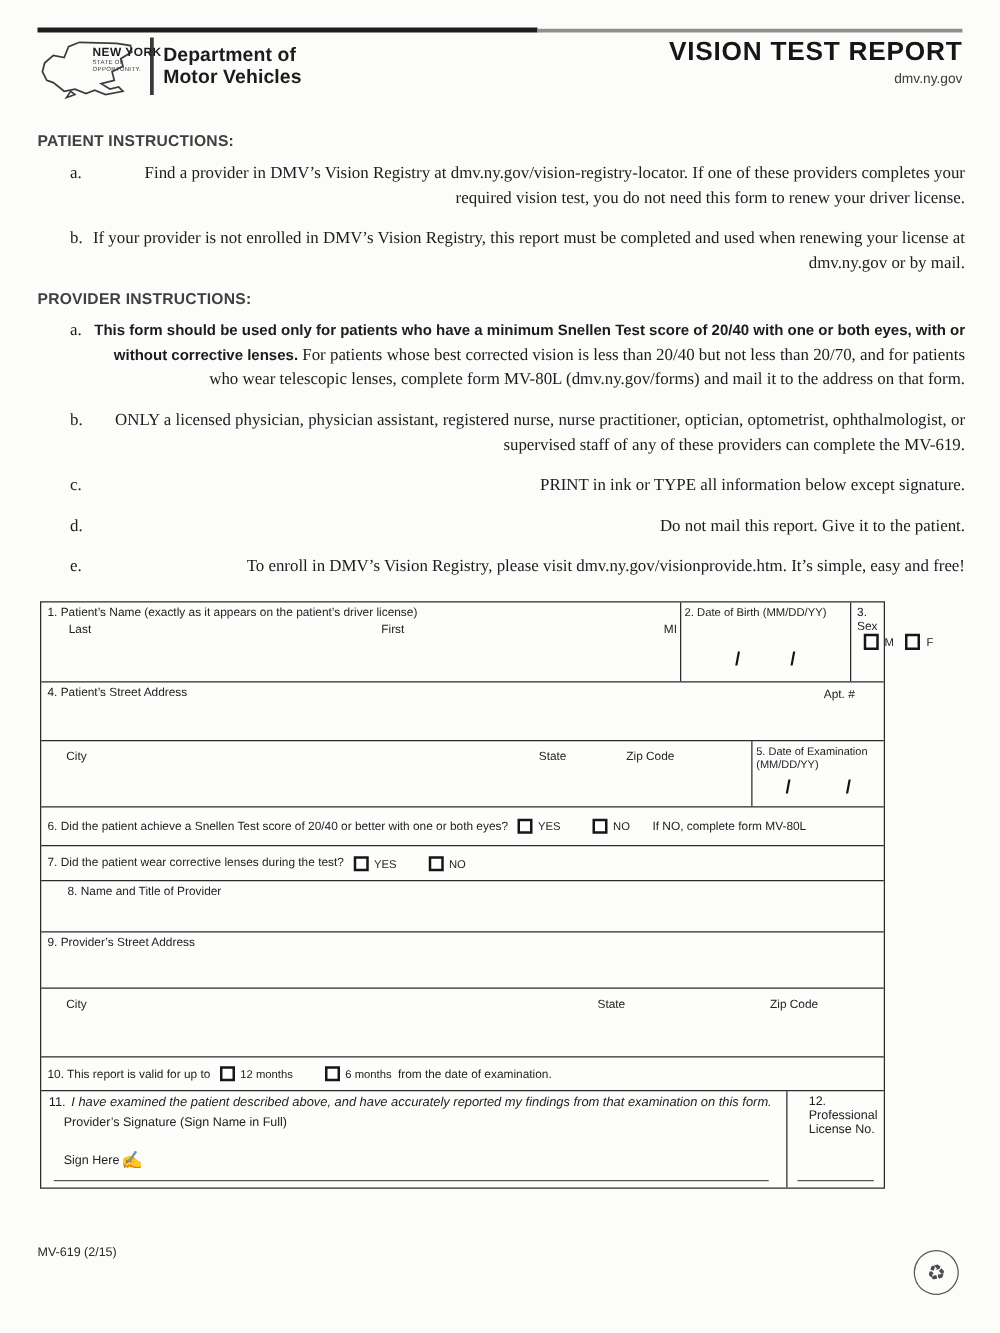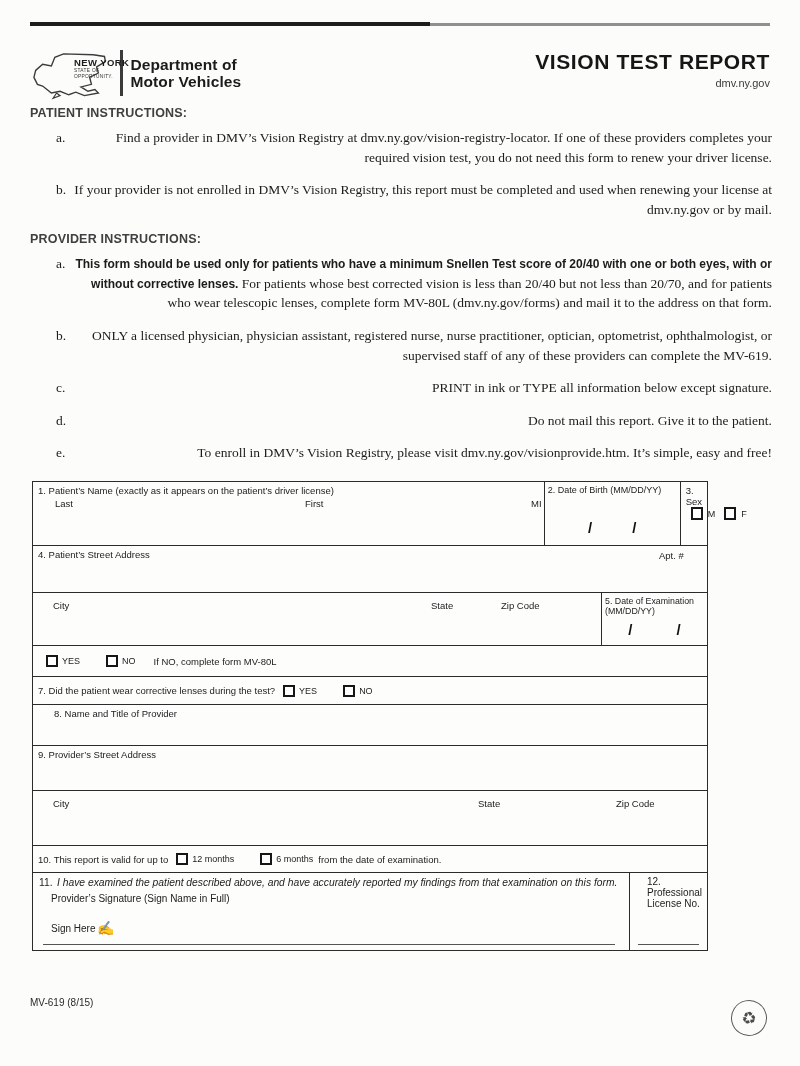--- a/index.html
+++ b/index.html
@@ -12,21 +12,21 @@
     overflow:hidden;
   }
   .page { position:absolute; inset:0; background:#fcfcfb; }
 
   
   .top-rule { position:absolute; top:22px; left:30px; width:740px; display:flex; align-items:center; }
   .top-rule .dark { width:400px; height:4px; background:#1d1d1d; }
   .top-rule .gray { width:340px; height:3px; background:#909090; }
 
   
-  .header { position:absolute; top:44px; left:30px; right:30px; height:62px; }
+  .header { position:absolute; top:24px; left:30px; right:30px; height:62px; }
   .logo-wrap { position:absolute; left:0; top:2px; display:flex; align-items:center; }
   .ny-shape { width:88px; height:54px; }
   .logo-text { position:absolute; left:44px; top:12px; line-height:1; }
   .logo-text .nyw { font-size:9.5px; font-weight:bold; letter-spacing:.4px; color:#1b1b1b; }
   .logo-text .small { font-size:4.8px; letter-spacing:.3px; color:#333; margin-top:1.5px; }
   .logo-divider { width:2.5px; height:46px; background:#3a3a3a; margin-left:2px; margin-right:8px; }
   .dept { font-weight:bold; font-size:15.5px; line-height:1.12; color:#1b1b1b; letter-spacing:.1px; }
   .head-right { position:absolute; right:0; top:6px; text-align:right; }
   .title { font-size:21px; font-weight:bold; letter-spacing:.6px; color:#161616; }
   .site { font-size:11px; color:#3c3c3c; margin-top:3px; }
@@ -218,20 +218,21 @@
       <div class="cell c-exam">
         <div class="flabel">5. Date of Examination  (MM/DD/YY)</div>
         <div class="slash-row">
           <span>/</span>
           <span>/</span>
         </div>
       </div>
     </div>
 
     <div class="row r4 q-row">
+      <span>6. Did the patient achieve a Snellen Test score of 20/40 or better with one or both eyes?</span>
       <span class="gap8"></span>
       <span class="checkbox"></span>
       <span class="cb-lab">YES</span>
       <span class="gap26"></span>
       <span class="checkbox"></span>
       <span class="cb-lab">NO</span>
       <span class="gap18"></span>
       <span>If NO, complete form MV-80L</span>
     </div>
 
@@ -293,19 +294,19 @@
         <div class="sig-line"></div>
       </div>
       <div class="cell c-lic">
         <div class="flabel" style="font-size:10px;margin-left:12px;">12. Professional License No.</div>
         <div class="sig-line"></div>
       </div>
     </div>
 
   </div>
 
-  <div class="form-number">MV-619 (8/15)</div>
+  <div class="form-number">MV-619 (2/15)</div>
 
   <div class="seal">
     <div class="ring">♻</div>
   </div>
 
 </div>
 
 </body></html>

